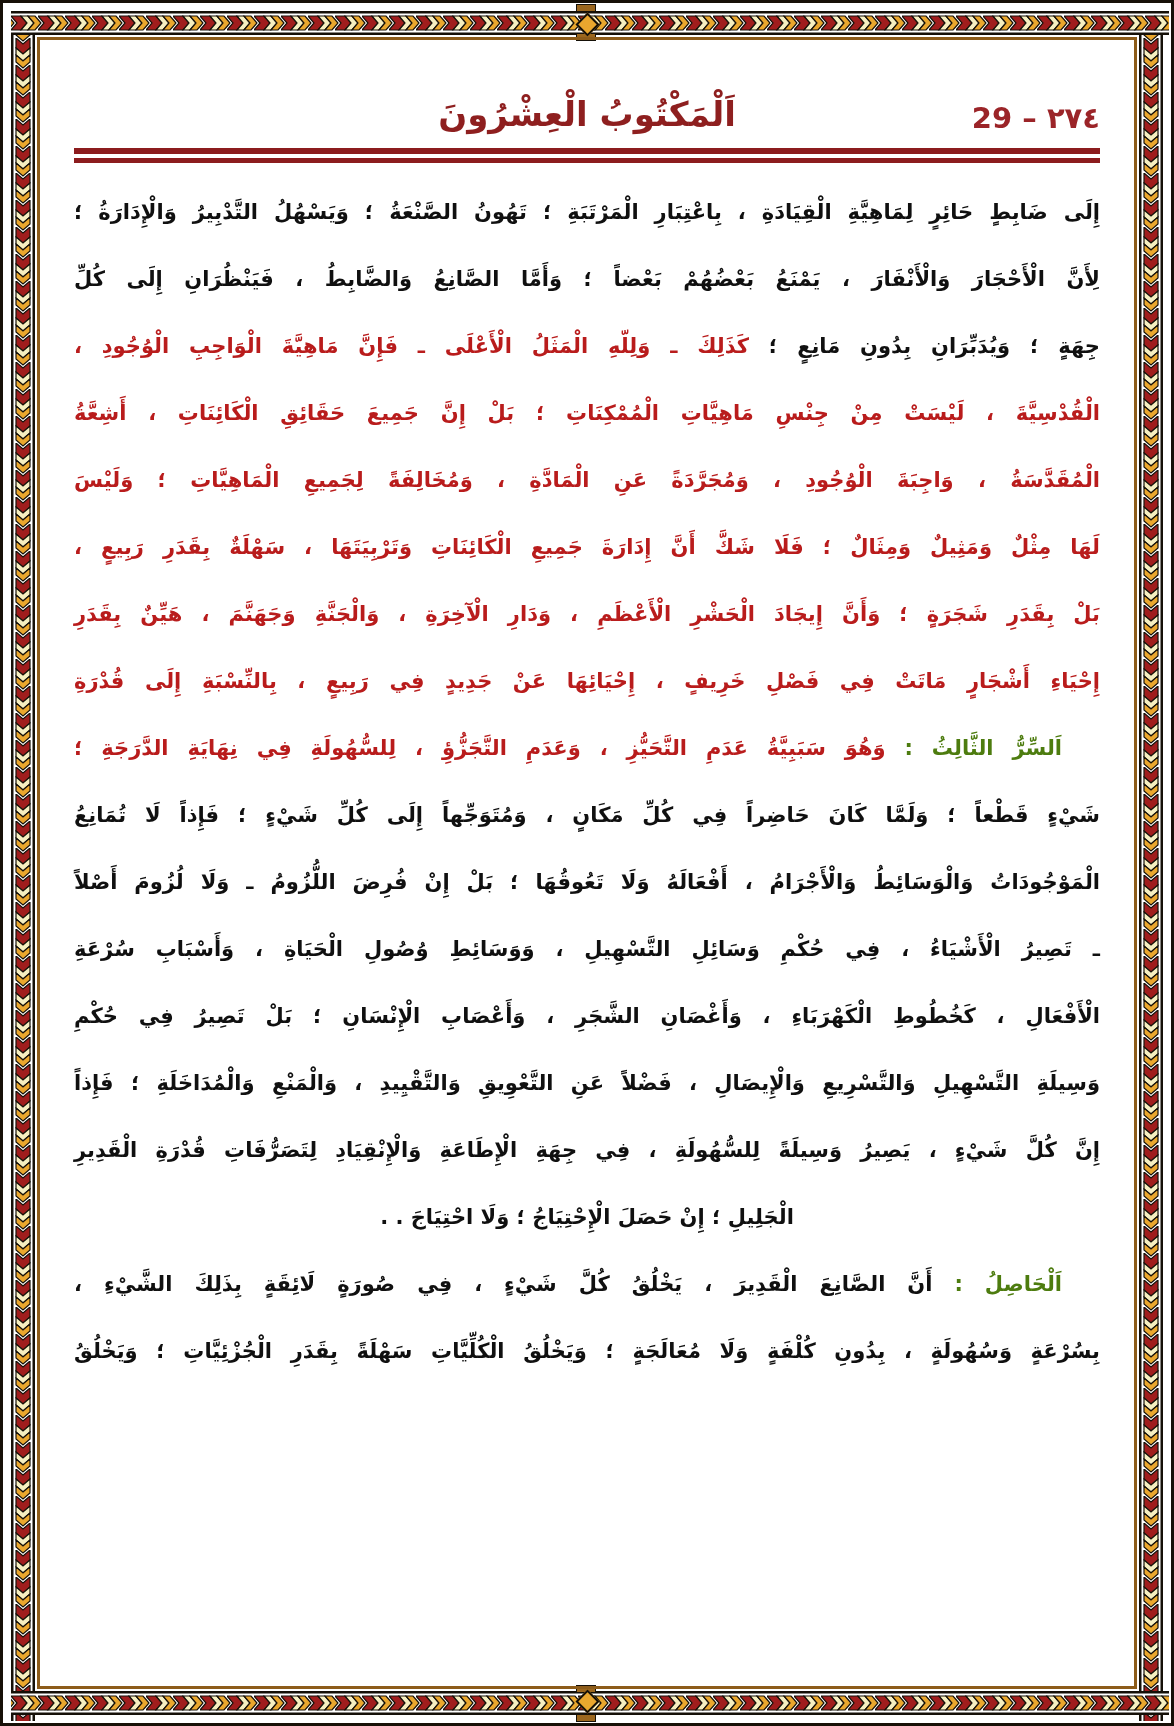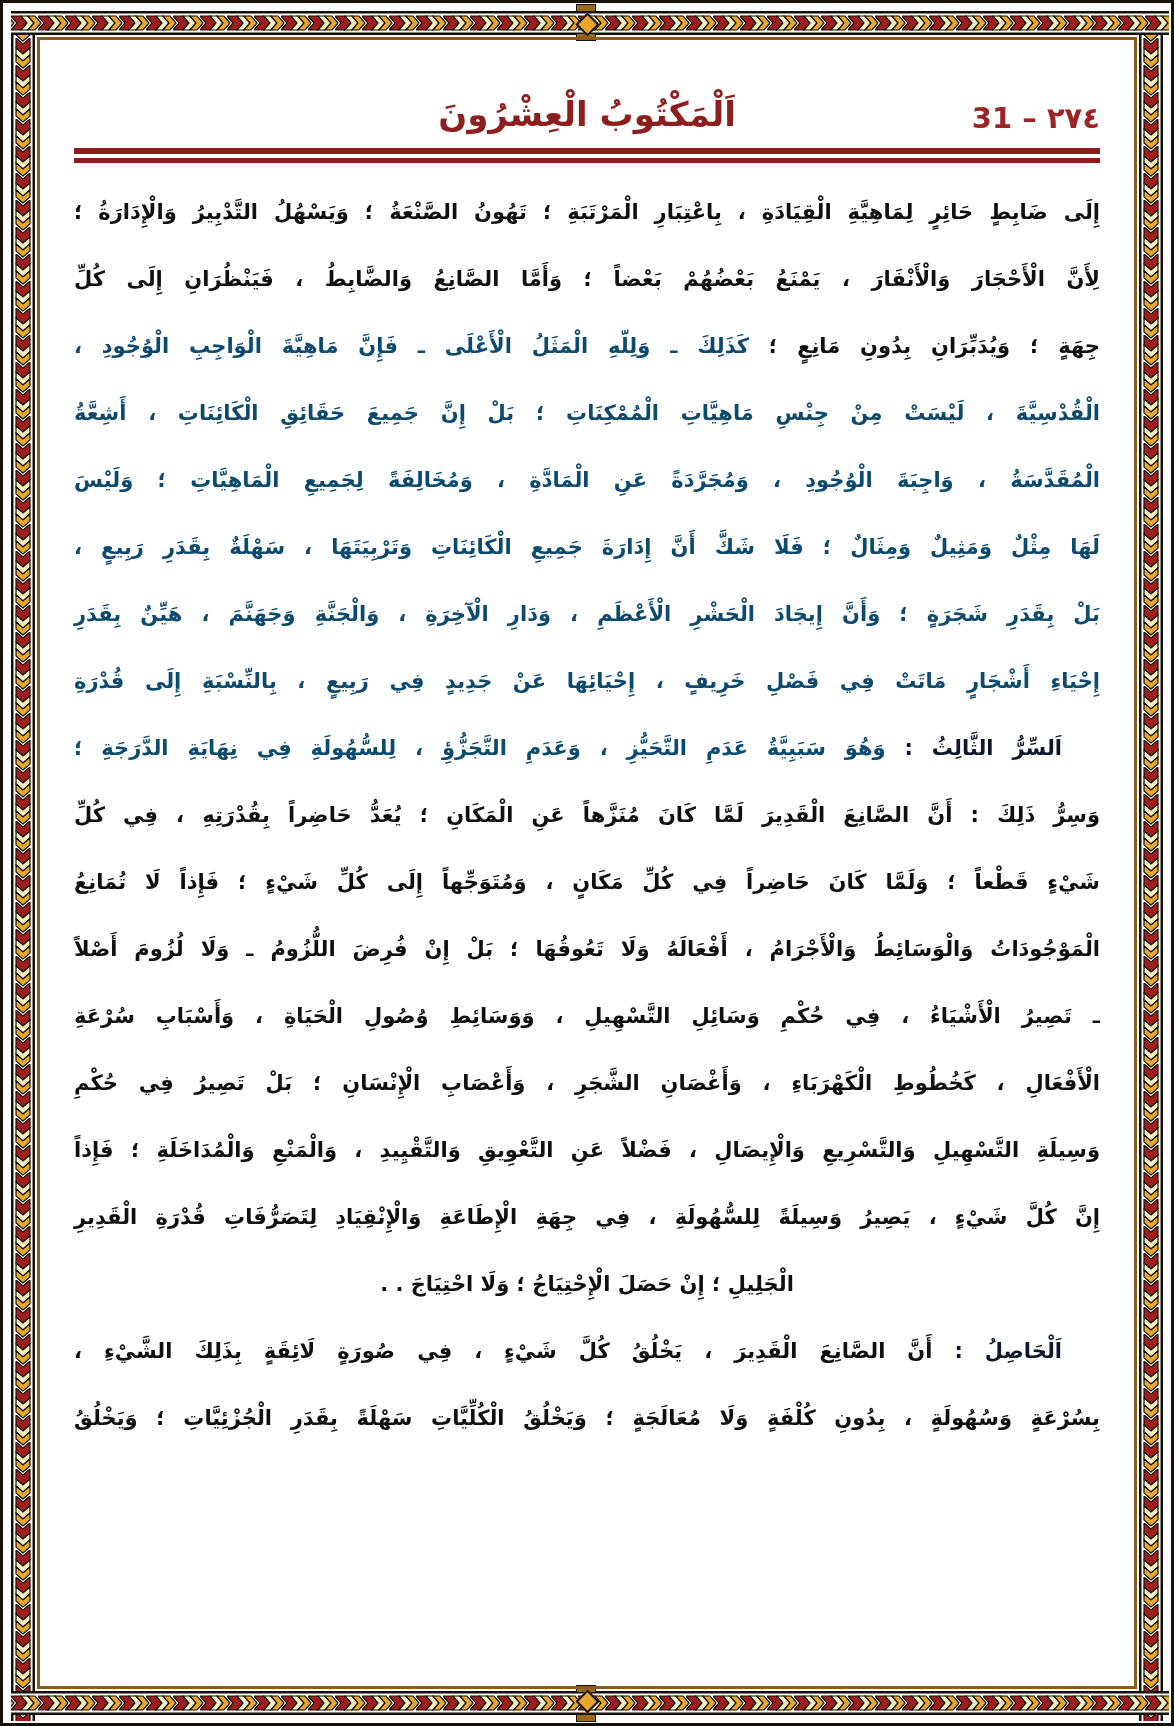--- a/index.html
+++ b/index.html
@@ -42,22 +42,22 @@
 
   .body{position:absolute;top:139px;left:34px;right:34px;direction:rtl;}
   .line{
     height:67px;line-height:67px;font-size:21px;font-weight:bold;
     text-align:justify;text-align-last:justify;
     direction:rtl;
   }
   .line.center{text-align:center;text-align-last:center;}
   .line.indent{padding-right:38px;}
   .black{color:#101010;}
-  .red{color:#0c4a6e;}
-  .red-bold{color:#0f172a;}
+  .red{color:#b91c1c;}
+  .red-bold{color:#4d7c0f;}
 </style>
 </head>
 <body>
 
 <div class="page">
 
   <svg class="bd bd-left" xmlns="http://www.w3.org/2000/svg">
     <defs>
       <pattern id="pV1" width="18" height="27" patternUnits="userSpaceOnUse">
         <rect width="18" height="27" fill="#ffffff"></rect>
@@ -132,37 +132,36 @@
   <div class="tick t1"></div>
   <div class="tick t2"></div>
   <div class="diamond top"></div>
   <div class="tick b1"></div>
   <div class="tick b2"></div>
   <div class="diamond bottom"></div>
 
   <div class="inner-rule"></div>
 
   <div class="content">
-    <div class="pagenum">٢٧٤ – 31</div>
+    <div class="pagenum">٢٧٤ – 29</div>
     <div class="title">اَلْمَكْتُوبُ الْعِشْرُونَ</div>
     <div class="rule">
       <div class="r1"></div>
       <div class="r2"></div>
     </div>
     <div class="body">
         <div class="line justify"><span class="black">إِلَى ضَابِطٍ حَائِرٍ لِمَاهِيَّةِ الْقِيَادَةِ ، بِاعْتِبَارِ الْمَرْتَبَةِ ؛ تَهُونُ الصَّنْعَةُ ؛ وَيَسْهُلُ التَّدْبِيرُ وَالْإِدَارَةُ ؛</span></div>
         <div class="line justify"><span class="black">لِأَنَّ الْأَحْجَارَ وَالْأَنْفَارَ ، يَمْنَعُ بَعْضُهُمْ بَعْضاً ؛ وَأَمَّا الصَّانِعُ وَالضَّابِطُ ، فَيَنْظُرَانِ إِلَى كُلِّ</span></div>
         <div class="line justify"><span class="black">جِهَةٍ ؛ وَيُدَبِّرَانِ بِدُونِ مَانِعٍ ؛ </span><span class="red">كَذَلِكَ ـ وَلِلّهِ الْمَثَلُ الْأَعْلَى ـ فَإِنَّ مَاهِيَّةَ الْوَاجِبِ الْوُجُودِ ،</span></div>
         <div class="line justify"><span class="red">الْقُدْسِيَّةَ ، لَيْسَتْ مِنْ جِنْسِ مَاهِيَّاتِ الْمُمْكِنَاتِ ؛ بَلْ إِنَّ جَمِيعَ حَقَائِقِ الْكَائِنَاتِ ، أَشِعَّةُ</span></div>
         <div class="line justify"><span class="red">الْمُقَدَّسَةُ ، وَاجِبَةَ الْوُجُودِ ، وَمُجَرَّدَةً عَنِ الْمَادَّةِ ، وَمُخَالِفَةً لِجَمِيعِ الْمَاهِيَّاتِ ؛ وَلَيْسَ</span></div>
         <div class="line justify"><span class="red">لَهَا مِثْلٌ وَمَثِيلٌ وَمِثَالٌ ؛ فَلَا شَكَّ أَنَّ إِدَارَةَ جَمِيعِ الْكَائِنَاتِ وَتَرْبِيَتَهَا ، سَهْلَةٌ بِقَدَرِ رَبِيعٍ ،</span></div>
         <div class="line justify"><span class="red">بَلْ بِقَدَرِ شَجَرَةٍ ؛ وَأَنَّ إِيجَادَ الْحَشْرِ الْأَعْظَمِ ، وَدَارِ الْآخِرَةِ ، وَالْجَنَّةِ وَجَهَنَّمَ ، هَيِّنٌ بِقَدَرِ</span></div>
         <div class="line justify"><span class="red">إِحْيَاءِ أَشْجَارٍ مَاتَتْ فِي فَصْلِ خَرِيفٍ ، إِحْيَائِهَا عَنْ جَدِيدٍ فِي رَبِيعٍ ، بِالنِّسْبَةِ إِلَى قُدْرَةِ</span></div>
         <div class="line justify indent"><span class="red-bold">اَلسِّرُّ الثَّالِثُ : </span><span class="red">وَهُوَ سَبَبِيَّةُ عَدَمِ التَّحَيُّزِ ، وَعَدَمِ التَّجَزُّؤِ ، لِلسُّهُولَةِ فِي نِهَايَةِ الدَّرَجَةِ ؛</span></div>
-        <div class="line justify"><span class="black">وَسِرُّ ذَلِكَ : أَنَّ الصَّانِعَ الْقَدِيرَ لَمَّا كَانَ مُنَزَّهاً عَنِ الْمَكَانِ ؛ يُعَدُّ حَاضِراً بِقُدْرَتِهِ ، فِي كُلِّ</span></div>
         <div class="line justify"><span class="black">شَيْءٍ قَطْعاً ؛ وَلَمَّا كَانَ حَاضِراً فِي كُلِّ مَكَانٍ ، وَمُتَوَجِّهاً إِلَى كُلِّ شَيْءٍ ؛ فَإِذاً لَا تُمَانِعُ</span></div>
         <div class="line justify"><span class="black">الْمَوْجُودَاتُ وَالْوَسَائِطُ وَالْأَجْرَامُ ، أَفْعَالَهُ وَلَا تَعُوقُهَا ؛ بَلْ إِنْ فُرِضَ اللُّزُومُ ـ وَلَا لُزُومَ أَصْلاً</span></div>
         <div class="line justify"><span class="black">ـ تَصِيرُ الْأَشْيَاءُ ، فِي حُكْمِ وَسَائِلِ التَّسْهِيلِ ، وَوَسَائِطِ وُصُولِ الْحَيَاةِ ، وَأَسْبَابِ سُرْعَةِ</span></div>
         <div class="line justify"><span class="black">الْأَفْعَالِ ، كَخُطُوطِ الْكَهْرَبَاءِ ، وَأَغْصَانِ الشَّجَرِ ، وَأَعْصَابِ الْإِنْسَانِ ؛ بَلْ تَصِيرُ فِي حُكْمِ</span></div>
         <div class="line justify"><span class="black">وَسِيلَةِ التَّسْهِيلِ وَالتَّسْرِيعِ وَالْإِيصَالِ ، فَضْلاً عَنِ التَّعْوِيقِ وَالتَّقْيِيدِ ، وَالْمَنْعِ وَالْمُدَاخَلَةِ ؛ فَإِذاً</span></div>
         <div class="line justify"><span class="black">إِنَّ كُلَّ شَيْءٍ ، يَصِيرُ وَسِيلَةً لِلسُّهُولَةِ ، فِي جِهَةِ الْإِطَاعَةِ وَالْإِنْقِيَادِ لِتَصَرُّفَاتِ قُدْرَةِ الْقَدِيرِ</span></div>
         <div class="line center"><span class="black">الْجَلِيلِ ؛ إِنْ حَصَلَ الْإِحْتِيَاجُ ؛ وَلَا احْتِيَاجَ . .</span></div>
         <div class="line justify indent"><span class="red-bold">اَلْحَاصِلُ : </span><span class="black">أَنَّ الصَّانِعَ الْقَدِيرَ ، يَخْلُقُ كُلَّ شَيْءٍ ، فِي صُورَةٍ لَائِقَةٍ بِذَلِكَ الشَّيْءِ ،</span></div>
         <div class="line justify"><span class="black">بِسُرْعَةٍ وَسُهُولَةٍ ، بِدُونِ كُلْفَةٍ وَلَا مُعَالَجَةٍ ؛ وَيَخْلُقُ الْكُلِّيَّاتِ سَهْلَةً بِقَدَرِ الْجُزْئِيَّاتِ ؛ وَيَخْلُقُ</span></div>
       </div>

